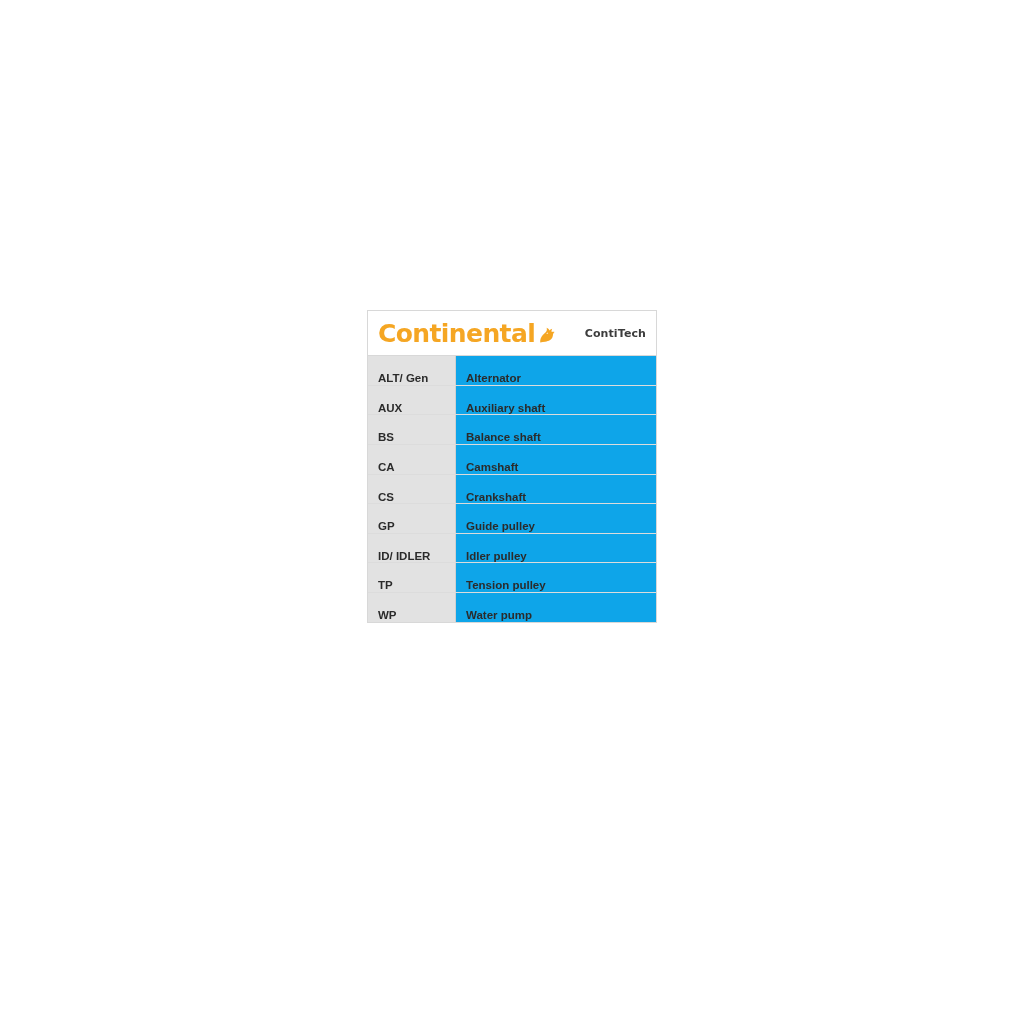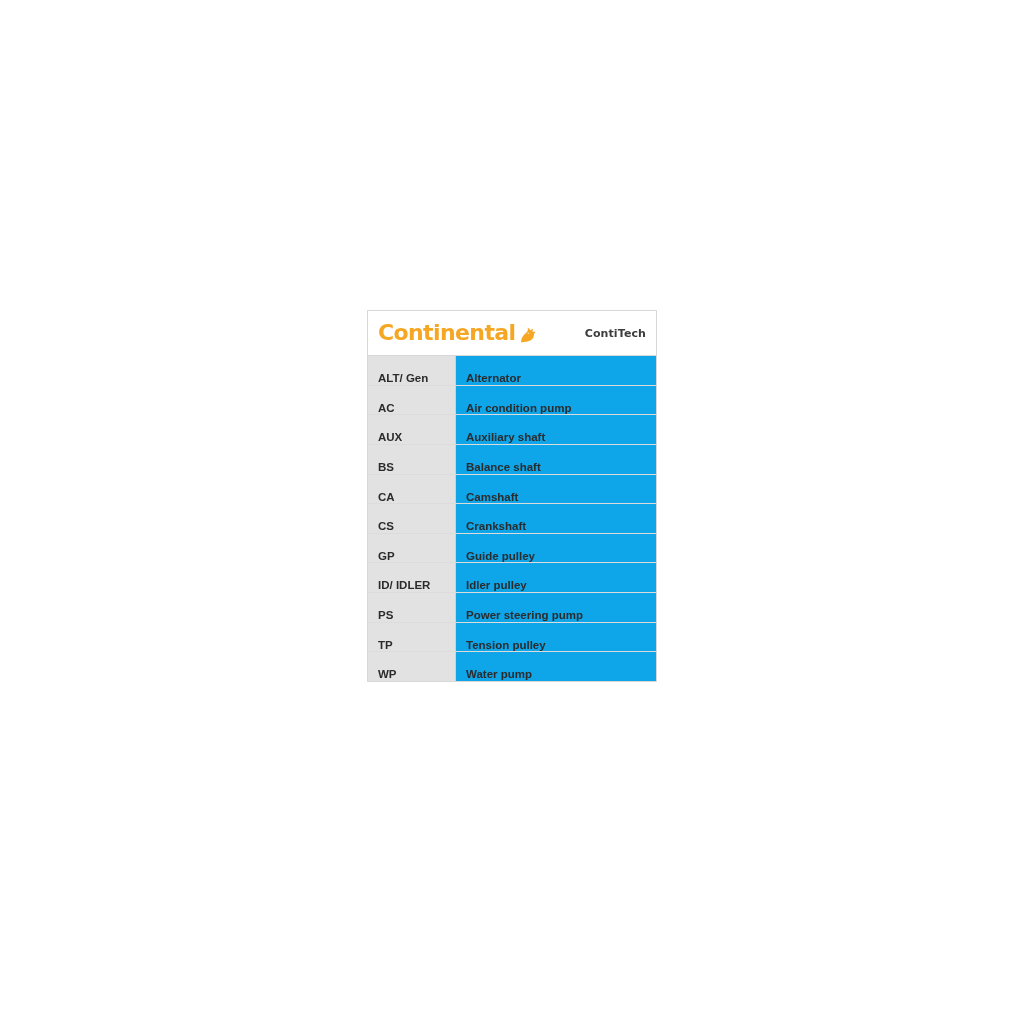--- a/index.html
+++ b/index.html
@@ -37,21 +37,21 @@
     border-bottom: 1px solid #d8d8d8;
     background: #ffffff;
     display: flex;
     align-items: center;
     padding: 0 10px;
     box-sizing: border-box;
   }
 
   .brand-wordmark {
     font-family: "DejaVu Sans", sans-serif;
-    font-size: 22px;
+    font-size: 25px;
     font-weight: bold;
     color: #f5a623;
     letter-spacing: -0.6px;
     line-height: 1;
     white-space: nowrap;
   }
 
   .horse-icon {
     margin-left: 2px;
     width: 20px;
@@ -128,24 +128,20 @@
       <span class="brand-sub">ContiTech</span>
     </div>
 
     <table class="legend-table">
       <tbody>
         <tr>
           <td class="abbr-cell">ALT/ Gen</td>
           <td class="desc-cell">Alternator</td>
         </tr>
         <tr>
-          <td class="abbr-cell">AC</td>
-          <td class="desc-cell">Air condition pump</td>
-        </tr>
-        <tr>
           <td class="abbr-cell">AUX</td>
           <td class="desc-cell">Auxiliary shaft</td>
         </tr>
         <tr>
           <td class="abbr-cell">BS</td>
           <td class="desc-cell">Balance shaft</td>
         </tr>
         <tr>
           <td class="abbr-cell">CA</td>
           <td class="desc-cell">Camshaft</td>
@@ -156,24 +152,20 @@
         </tr>
         <tr>
           <td class="abbr-cell">GP</td>
           <td class="desc-cell">Guide pulley</td>
         </tr>
         <tr>
           <td class="abbr-cell">ID/ IDLER</td>
           <td class="desc-cell">Idler pulley</td>
         </tr>
         <tr>
-          <td class="abbr-cell">PS</td>
-          <td class="desc-cell">Power steering pump</td>
-        </tr>
-        <tr>
           <td class="abbr-cell">TP</td>
           <td class="desc-cell">Tension pulley</td>
         </tr>
         <tr>
           <td class="abbr-cell">WP</td>
           <td class="desc-cell">Water pump</td>
         </tr>
       </tbody>
     </table>
 

